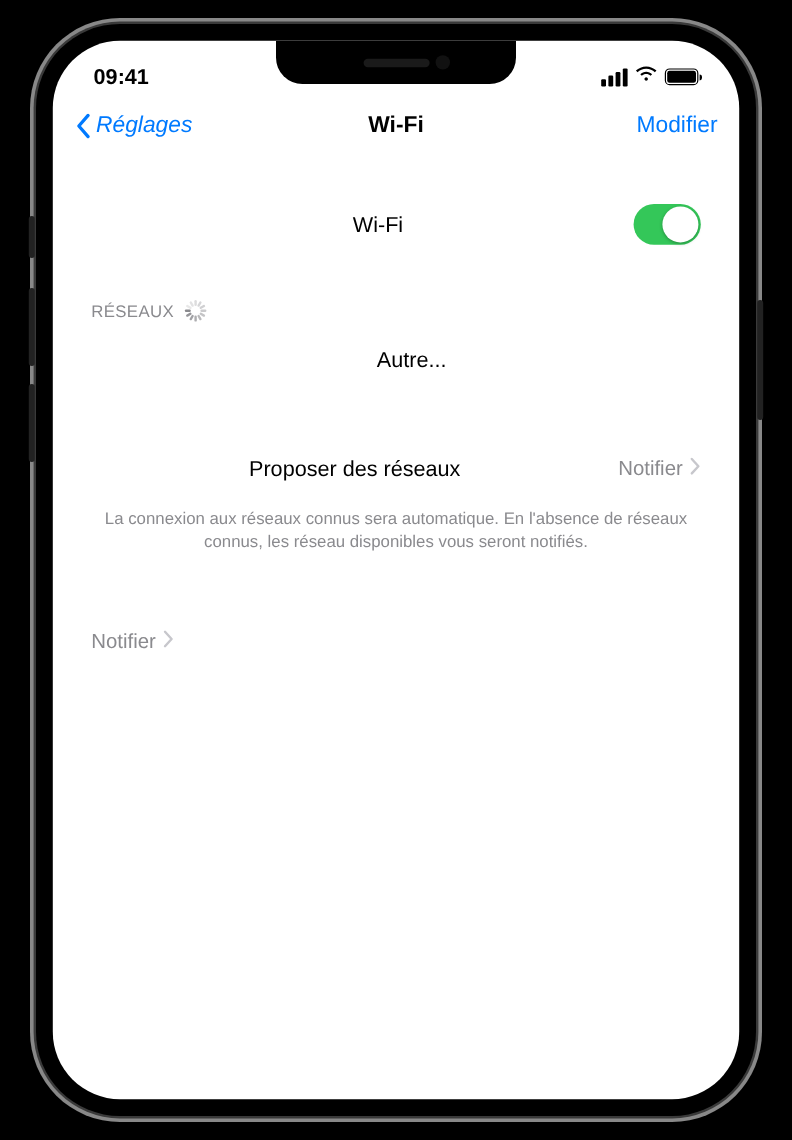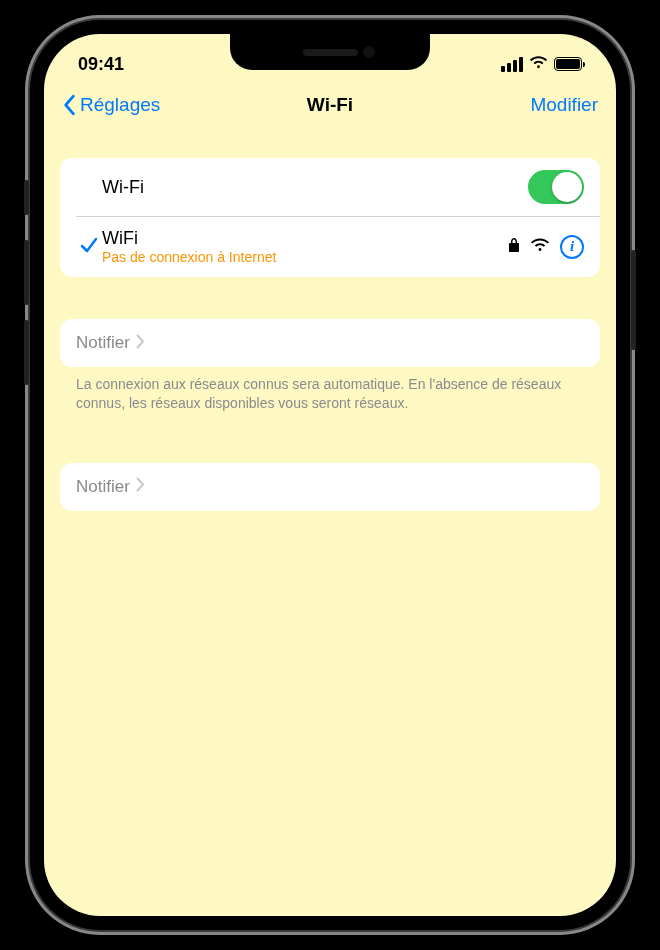--- a/index.html
+++ b/index.html
@@ -14,24 +14,25 @@
       box-shadow: 0 0 0 2px #3a3a3a, 0 0 0 5px #888;
     }
     .side-btn { position: absolute; background: #222; border-radius: 3px; }
     .side-btn.l1 { left: -6px; top: 160px; width: 5px; height: 35px; }
     .side-btn.l2 { left: -6px; top: 220px; width: 5px; height: 65px; }
     .side-btn.l3 { left: -6px; top: 300px; width: 5px; height: 65px; }
     .side-btn.r1 { right: -6px; top: 230px; width: 5px; height: 100px; }
     .screen {
       width: 100%;
       height: 100%;
-      background: #fef9c3;
+      background: #ffffff;
       border-radius: 56px;
       overflow: hidden;
       position: relative;
+      text-align: center;
     }
     .notch {
       position: absolute;
       top: 0;
       left: 50%;
       transform: translateX(-50%);
       width: 200px;
       height: 36px;
       background: #000;
       border-radius: 0 0 22px 22px;
@@ -59,21 +60,21 @@
     .wifi-status-icon svg { width: 19px; height: 15px; }
     .battery { width: 28px; height: 14px; border: 1.5px solid #000; border-radius: 4px; position: relative; }
     .battery::after { content:''; position:absolute; right:-4px; top:3.5px; width:2.5px; height:5px; background:#000; border-radius:0 2px 2px 0;}
     .battery-fill{ position:absolute; left:1px; top:1px; bottom:1px; right:1px; background:#000; border-radius:2px;}
     .nav-bar {
       display: flex;
       justify-content: space-between;
       align-items: center;
       padding: 10px 18px 14px;
     }
-    .nav-back { display: flex; align-items: center; color: #007aff; font-size: 19px; }
+    .nav-back { display: flex; align-items: center; color: #007aff; font-size: 19px; font-style: italic; }
     .nav-back svg { width: 14px; height: 22px; margin-right: 4px; }
     .nav-title { font-weight: 600; font-size: 19px; position: absolute; left: 50%; transform: translateX(-50%); }
     .nav-edit { color: #007aff; font-size: 19px; margin-left: 22px; }
     .content { padding: 0 16px; }
     .group { background: #fff; border-radius: 12px; margin-top: 28px; overflow: hidden; }
     .row { display: flex; align-items: center; padding: 12px 16px; min-height: 48px; position: relative; }
     .row + .row::before { content:''; position:absolute; top:0; left:16px; right:0; height:0.5px; background:#d1d1d6; }
     .row-label { font-size: 18px; flex: 1; }
     .toggle { width: 56px; height: 34px; background: #34c759; border-radius: 17px; position: relative; }
     .toggle::after { content:''; position:absolute; right:2px; top:2px; width:30px; height:30px; background:#fff; border-radius:50%; box-shadow:0 1px 3px rgba(0,0,0,0.3);}
@@ -141,66 +142,63 @@
       <div class="nav-edit">Modifier</div>
     </div>
 
     <div class="content">
       <div class="group">
         <div class="row">
           <div class="check-col"></div>
           <div class="row-label">Wi-Fi</div>
           <div class="toggle"></div>
         </div>
+      </div>
+
+      <div class="section-header">
+        <span>RÉSEAUX</span>
+        <div class="spinner">
+          <span style="transform:rotate(0deg);opacity:.3"></span>
+            <span style="transform:rotate(30deg);opacity:.35"></span>
+            <span style="transform:rotate(60deg);opacity:.4"></span>
+            <span style="transform:rotate(90deg);opacity:.45"></span>
+            <span style="transform:rotate(120deg);opacity:.5"></span>
+            <span style="transform:rotate(150deg);opacity:.6"></span>
+            <span style="transform:rotate(180deg);opacity:.7"></span>
+            <span style="transform:rotate(210deg);opacity:.8"></span>
+            <span style="transform:rotate(240deg);opacity:.9"></span>
+            <span style="transform:rotate(270deg);opacity:1"></span>
+            <span style="transform:rotate(300deg);opacity:.2"></span>
+            <span style="transform:rotate(330deg);opacity:.25"></span>
+        </div>
+      </div>
+      <div class="group" style="margin-top:0">
+        <div class="row other-row">
+          <div class="row-label">Autre...</div>
+        </div>
+      </div>
+
+      <div class="group spaced">
         <div class="row">
-          <div class="check-col">
-            <span class="check-icon">
-              <svg viewBox="0 0 18 18">
-                  <path fill="none" stroke="#007aff" stroke-width="2.5" stroke-linecap="round" stroke-linejoin="round" d="M2 10 L7 15 L16 3"></path>
-                </svg>
-            </span>
-          </div>
-          <div class="network-info">
-            <div class="network-name">WiFi</div>
-            <div class="network-sub">Pas de connexion à Internet</div>
-          </div>
-          <div class="network-icons">
-            <span class="lock-icon">
-              <svg viewBox="0 0 12 16">
-                  <path fill="#000" d="M9 6V4.5C9 2.6 7.7 1 6 1S3 2.6 3 4.5V6H2c-.6 0-1 .4-1 1v7c0 .6.4 1 1 1h8c.6 0 1-.4 1-1V7c0-.6-.4-1-1-1H9zM4.5 4.5C4.5 3.4 5.2 2.5 6 2.5s1.5.9 1.5 2V6h-3V4.5z"></path>
-                </svg>
-            </span>
-            <span class="wifi-net-icon">
-              <svg viewBox="0 0 20 15">
-                  <path fill="#000" d="M10 13.5c.8 0 1.5-.7 1.5-1.5S10.8 10.5 10 10.5 8.5 11.2 8.5 12s.7 1.5 1.5 1.5zm-3.8-4.2c1-1 2.3-1.6 3.8-1.6s2.8.6 3.8 1.6l1.4-1.4C13.8 6.5 12 5.7 10 5.7s-3.8.8-5.2 2.2l1.4 1.4zM10 1C6.5 1 3.3 2.4 1 4.7l1.4 1.4C4.3 4.2 7 3 10 3s5.7 1.2 7.6 3.1L19 4.7C16.7 2.4 13.5 1 10 1z"></path>
-                </svg>
-            </span>
-            <span class="info-icon">i</span>
-          </div>
-        </div>
-      </div>
-
+          <div class="row-label">Proposer des réseaux</div>
+          <div class="value-text">Notifier</div>
+          <span class="chevron">
+            <svg viewBox="0 0 9 15">
+                <path fill="none" stroke="#c7c7cc" stroke-width="2" stroke-linecap="round" stroke-linejoin="round" d="M1.5 1.5 L7 7.5 L1.5 13.5"></path>
+              </svg>
+          </span>
+        </div>
+      </div>
+      <div class="footer-text">La connexion aux réseaux connus sera automatique. En l'absence de réseaux connus, les réseau disponibles vous seront notifiés.</div>
 
       <div class="group spaced">
         <div class="row">
           <div class="value-text">Notifier</div>
           <span class="chevron">
             <svg viewBox="0 0 9 15">
                 <path fill="none" stroke="#c7c7cc" stroke-width="2" stroke-linecap="round" stroke-linejoin="round" d="M1.5 1.5 L7 7.5 L1.5 13.5"></path>
               </svg>
           </span>
         </div>
       </div>
-      <div class="footer-text">La connexion aux réseaux connus sera automatique. En l'absence de réseaux connus, les réseaux disponibles vous seront réseaux.</div>
-
-      <div class="group spaced">
-        <div class="row">
-          <div class="value-text">Notifier</div>
-          <span class="chevron">
-            <svg viewBox="0 0 9 15">
-                <path fill="none" stroke="#c7c7cc" stroke-width="2" stroke-linecap="round" stroke-linejoin="round" d="M1.5 1.5 L7 7.5 L1.5 13.5"></path>
-              </svg>
-          </span>
-        </div>
-      </div>
     </div>
   </div>
 </div>
 
 </body></html>

